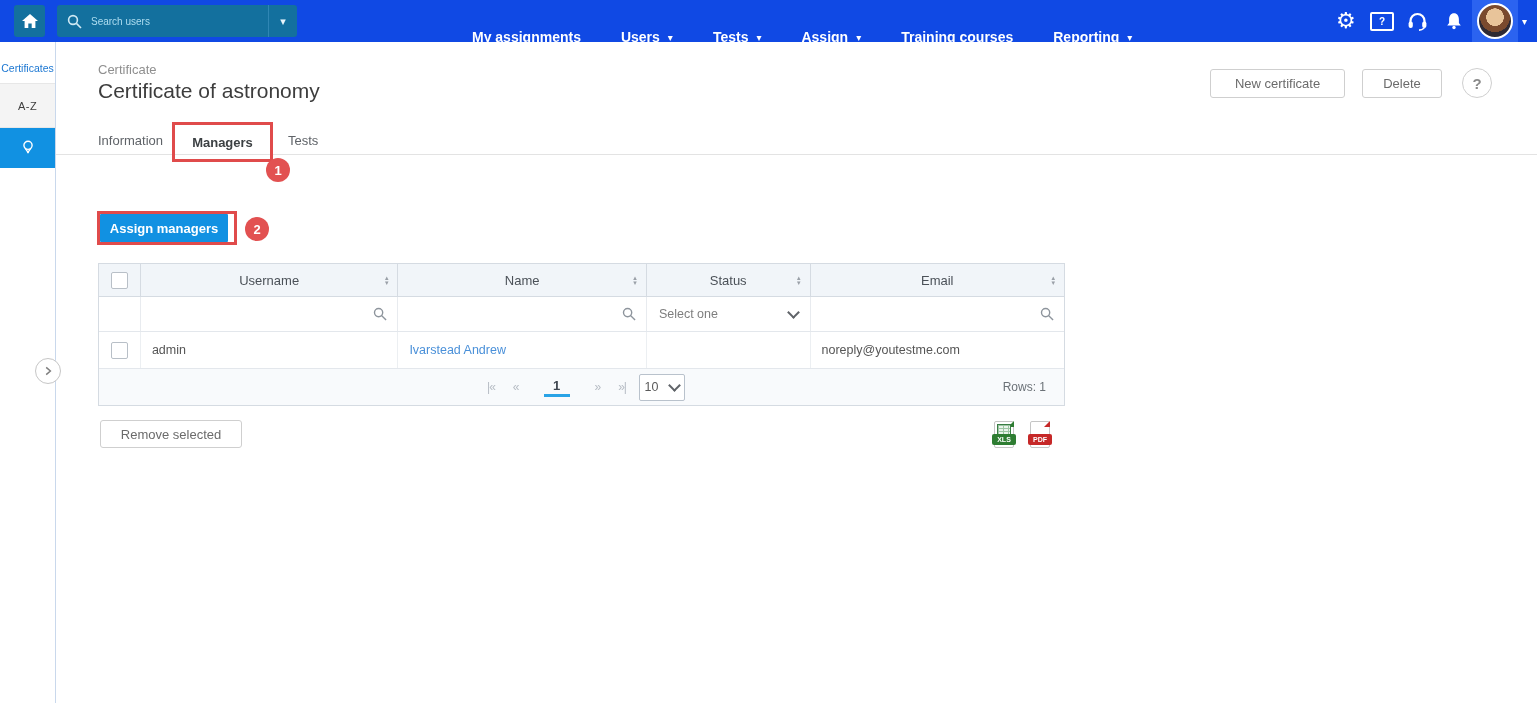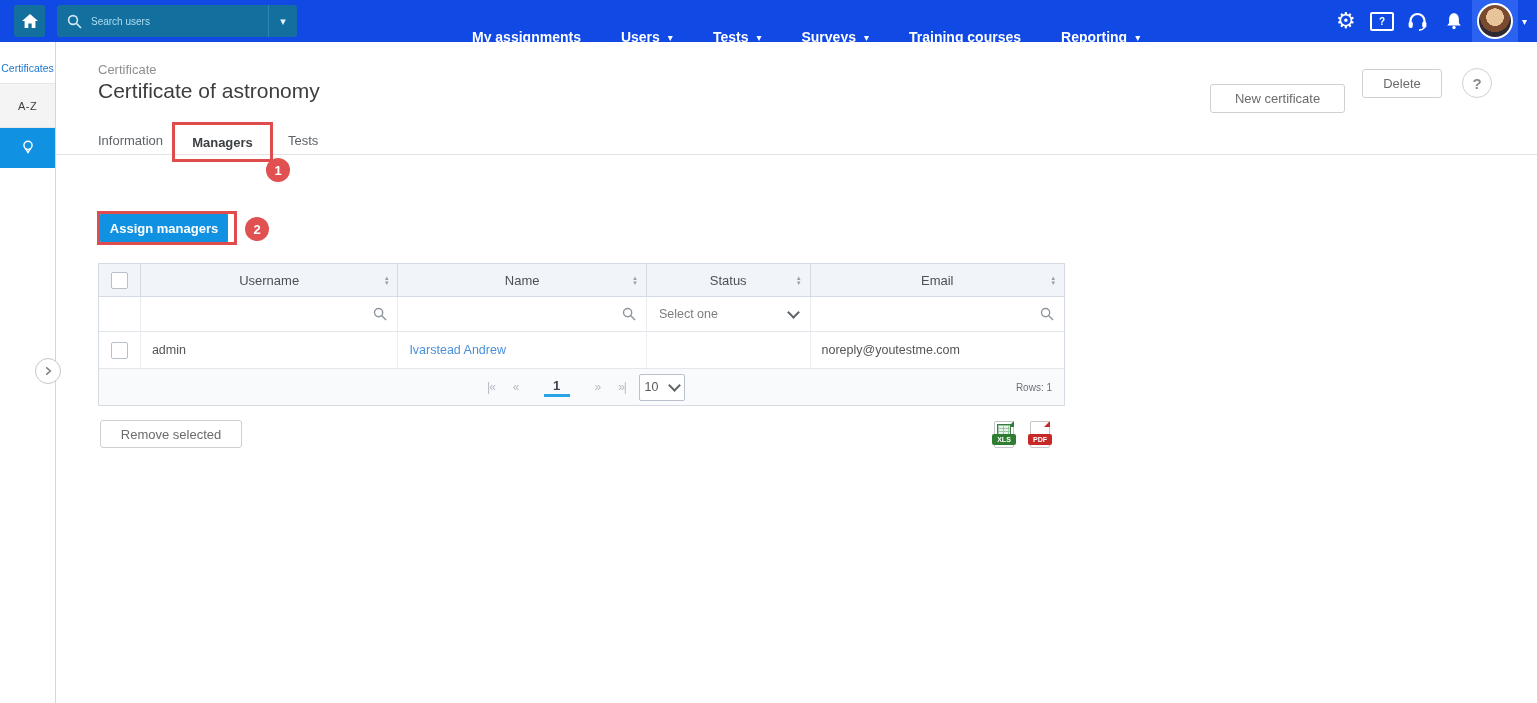--- a/index.html
+++ b/index.html
@@ -37,21 +37,21 @@
   .side-cert{height:40px;background:#1191e2;display:flex;align-items:center;justify-content:center;cursor:pointer;}
   .expander{position:absolute;left:35px;top:358px;width:24px;height:24px;border-radius:50%;background:#fff;
             border:1px solid #c6c6c6;display:flex;align-items:center;justify-content:center;cursor:pointer;z-index:5;}
 
   
   .breadcrumb{position:absolute;left:98px;top:62px;font-size:13px;color:#8f8f8f;}
   .page-title{position:absolute;left:98px;top:79px;font-size:21px;color:#3d3d3d;}
   .btn{box-sizing:border-box;background:#fff;border:1px solid #cfcfcf;border-radius:3px;color:#6b6b6b;
        font-size:13px;display:flex;align-items:center;justify-content:center;cursor:pointer;
        font-family:inherit;}
-  #btn-new{position:absolute;left:1210px;top:69px;width:135px;height:29px;margin-top:15px;}
+  #btn-new{position:absolute;left:1210px;top:69px;width:135px;height:29px;}
   #btn-delete{position:absolute;left:1362px;top:69px;width:80px;height:29px;}
   #btn-help{position:absolute;left:1462px;top:68px;width:30px;height:30px;border-radius:50%;font-weight:bold;font-size:15px;color:#8a8a8a;}
 
   
   .tab{position:absolute;top:133px;font-size:13px;color:#5f6368;cursor:pointer;}
   #tab-information{left:98px;}
   #tab-tests{left:288px;}
   .red-box-tab{position:absolute;left:172px;top:122px;width:95px;height:34px;border:3px solid #e04b4b;
                display:flex;align-items:center;justify-content:center;z-index:3;background:transparent;}
   #tab-managers{position:static;font-weight:bold;color:#3c4043;font-size:13px;cursor:pointer;}
@@ -99,21 +99,21 @@
   .tdata .tcell:last-child{border-right:none;}
   .cell-link{color:#4a90d9;cursor:pointer;text-decoration:none;}
   .tfoot{height:36px;background:#f8fafc;display:flex;align-items:center;justify-content:center;position:relative;}
   .pg-nav{color:#b6bcc4;font-size:12px;margin:0 9px;cursor:pointer;letter-spacing:-1px;}
   .pg-page{margin:0 16px;display:flex;flex-direction:column;align-items:center;cursor:pointer;}
   .pg-num{font-size:13px;font-weight:bold;color:#3f4650;}
   .pg-underline{width:26px;height:3px;background:#2aa3e6;margin-top:1px;}
   .pg-size{margin-left:4px;width:44px;height:25px;background:#fff;border:1px solid #b9c2cc;border-radius:2px;
            display:flex;align-items:center;justify-content:center;gap:12px;cursor:pointer;}
   .pg-size span{font-size:12.5px;color:#5a5a5a;}
-  .rows-count{position:absolute;right:12px;font-size:10px;color:#6b7177;}
+  .rows-count{position:absolute;right:18px;font-size:12px;color:#6b7177;}
   .checkbox{width:15px;height:15px;background:#fff;border:1px solid #b8bfc7;border-radius:2px;cursor:pointer;}
 
   
   .file-ico{position:absolute;width:24px;height:27px;cursor:pointer;}
   #ico-xls{left:992px;top:421px;}
   #ico-pdf{left:1028px;top:421px;}
   .file-page{position:absolute;left:2px;right:2px;top:0;bottom:0;background:#fff;border:1px solid #c5c5c5;border-radius:2px;box-sizing:border-box;}
   .file-fold{position:absolute;right:2px;top:0;width:0;height:0;border-left:6px solid transparent;}
   .xls-grid{position:absolute;top:3px;left:5px;right:5px;height:9px;border:1px solid #3a7d44;
             background:linear-gradient(#9cc5a3 1px,transparent 1px) 0 0/4px 3px,
@@ -150,21 +150,21 @@
       </div>
       <div class="nav-item">
         <span>Users</span>
         <span class="ncaret">▾</span>
       </div>
       <div class="nav-item">
         <span>Tests</span>
         <span class="ncaret">▾</span>
       </div>
       <div class="nav-item">
-        <span>Surveys</span>
+        <span>Assign</span>
         <span class="ncaret">▾</span>
       </div>
       <div class="nav-item">
         <span>Training courses</span>
       </div>
       <div class="nav-item">
         <span>Reporting</span>
         <span class="ncaret">▾</span>
       </div>
     </nav>

